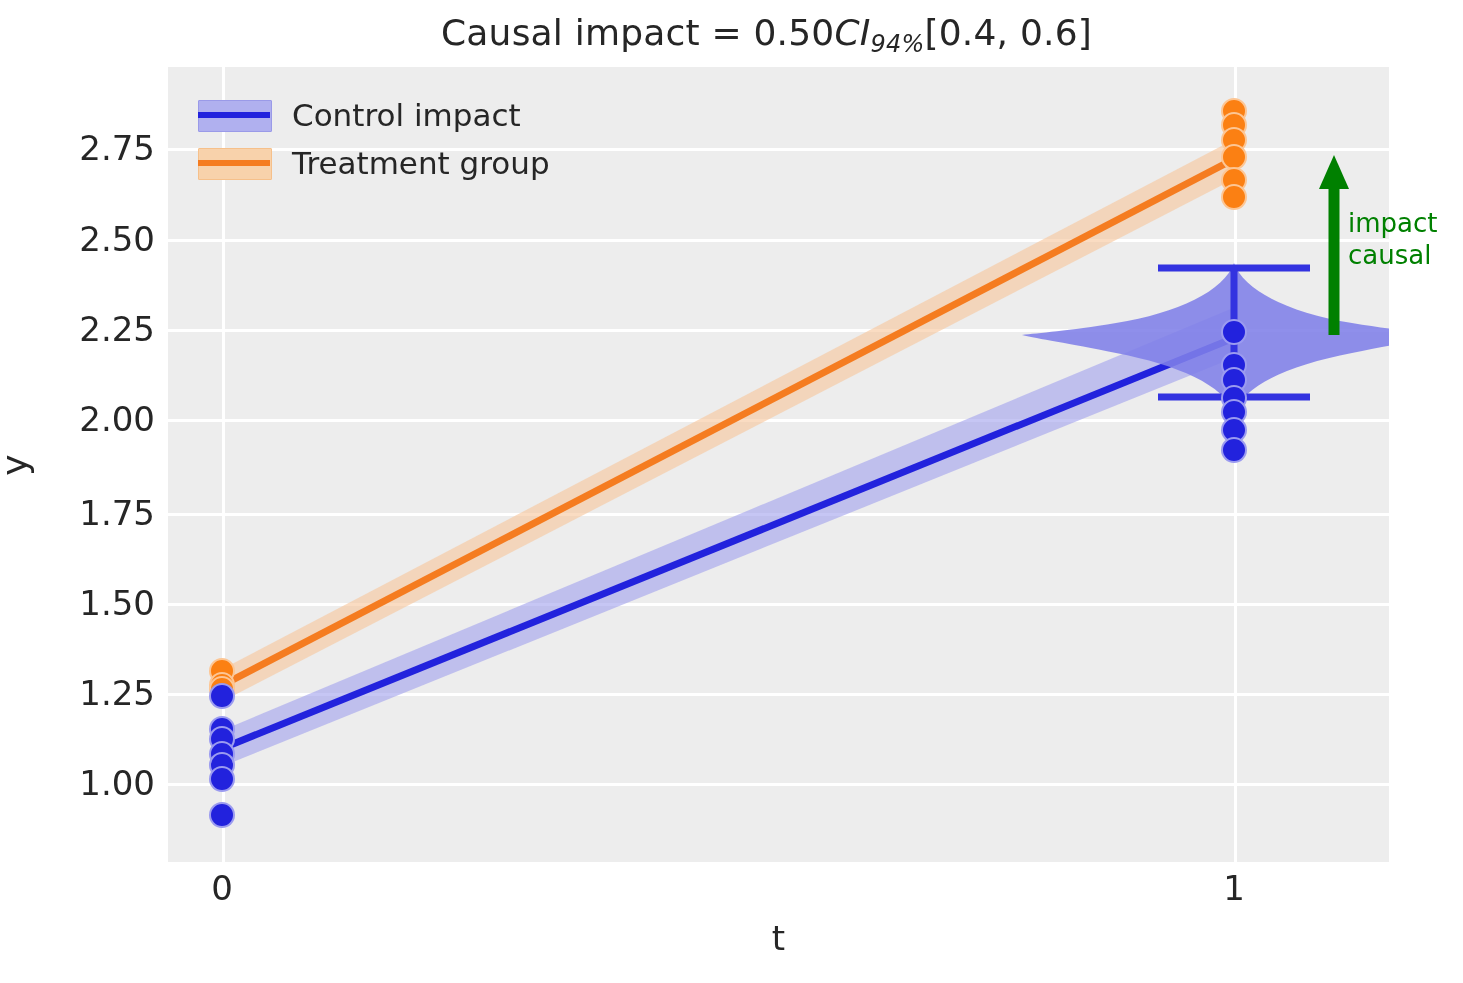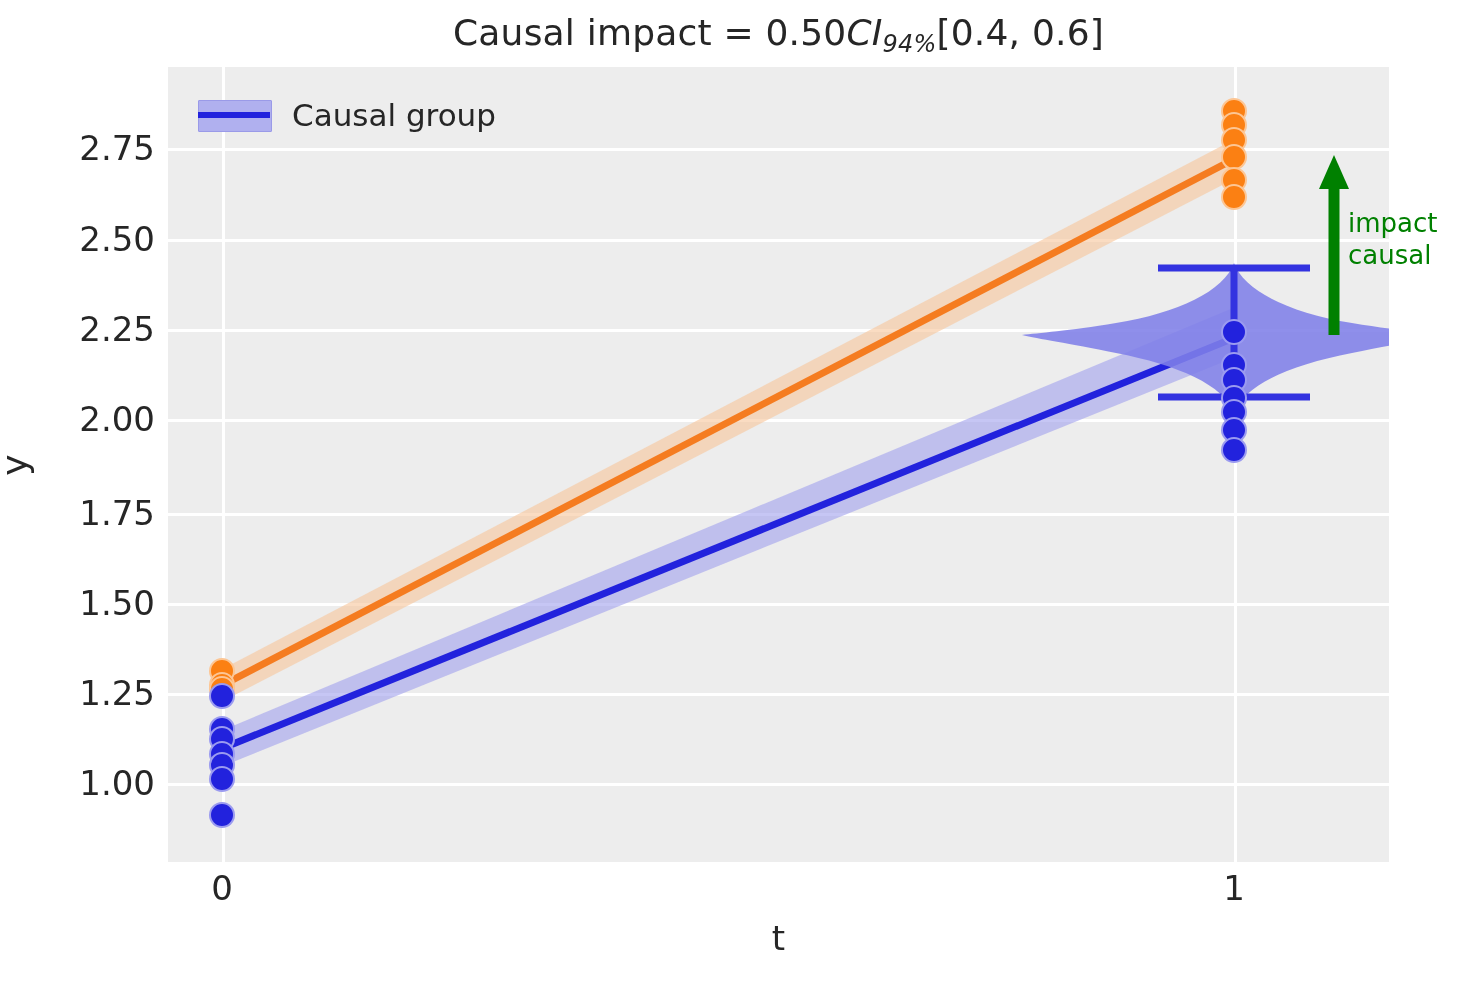--- a/index.html
+++ b/index.html
@@ -1,21 +1,21 @@
 <!DOCTYPE html>
 <html><head>
 <meta charset="utf-8">
 <style>
   html,body{margin:0;padding:0;background:#ffffff;}
   body{width:1463px;height:983px;font-family:"DejaVu Sans",sans-serif;overflow:hidden;}
   #root{position:relative;width:1463px;height:983px;background:#ffffff;}
 
   
   .fig-title{
-    position:absolute;left:168px;top:12px;width:1221px;
+    position:absolute;left:156px;top:12px;width:1221px;
     text-align:center;font-size:36px;color:#262626;
     letter-spacing:.2px;white-space:nowrap;
   }
   .fig-title .it{font-style:italic;}
   .fig-title .sub{font-size:24px;vertical-align:-0.28em;font-style:italic;}
 
   
   .panel{
     position:absolute;left:168px;top:67px;width:1221px;height:795px;
     background:#ededed;overflow:hidden;
@@ -162,21 +162,28 @@
         <polygon points="1166,88 1151,122 1181,122" fill="#008000"></polygon>
       </g>
     </svg>
 
     <div class="legend">
       <div class="legend-row">
         <span class="legend-swatch">
           <span class="band" style="background:#b0b0ef;border:1px solid #9a9ae8;"></span>
           <span class="line" style="background:#2222dd;"></span>
         </span>
-        <span class="legend-text">Causal group</span>
+        <span class="legend-text">Control impact</span>
+      </div>
+      <div class="legend-row">
+        <span class="legend-swatch">
+          <span class="band" style="background:#f8d2ab;border:1px solid #f6c08a;"></span>
+          <span class="line" style="background:#f57c20;"></span>
+        </span>
+        <span class="legend-text">Treatment group</span>
       </div>
     </div>
 
   </div>
 
   <div class="ann-text" style="left:1348px;top:208px">impact</div>
   <div class="ann-text" style="left:1348px;top:240px">causal</div>
 
 </div>
 

